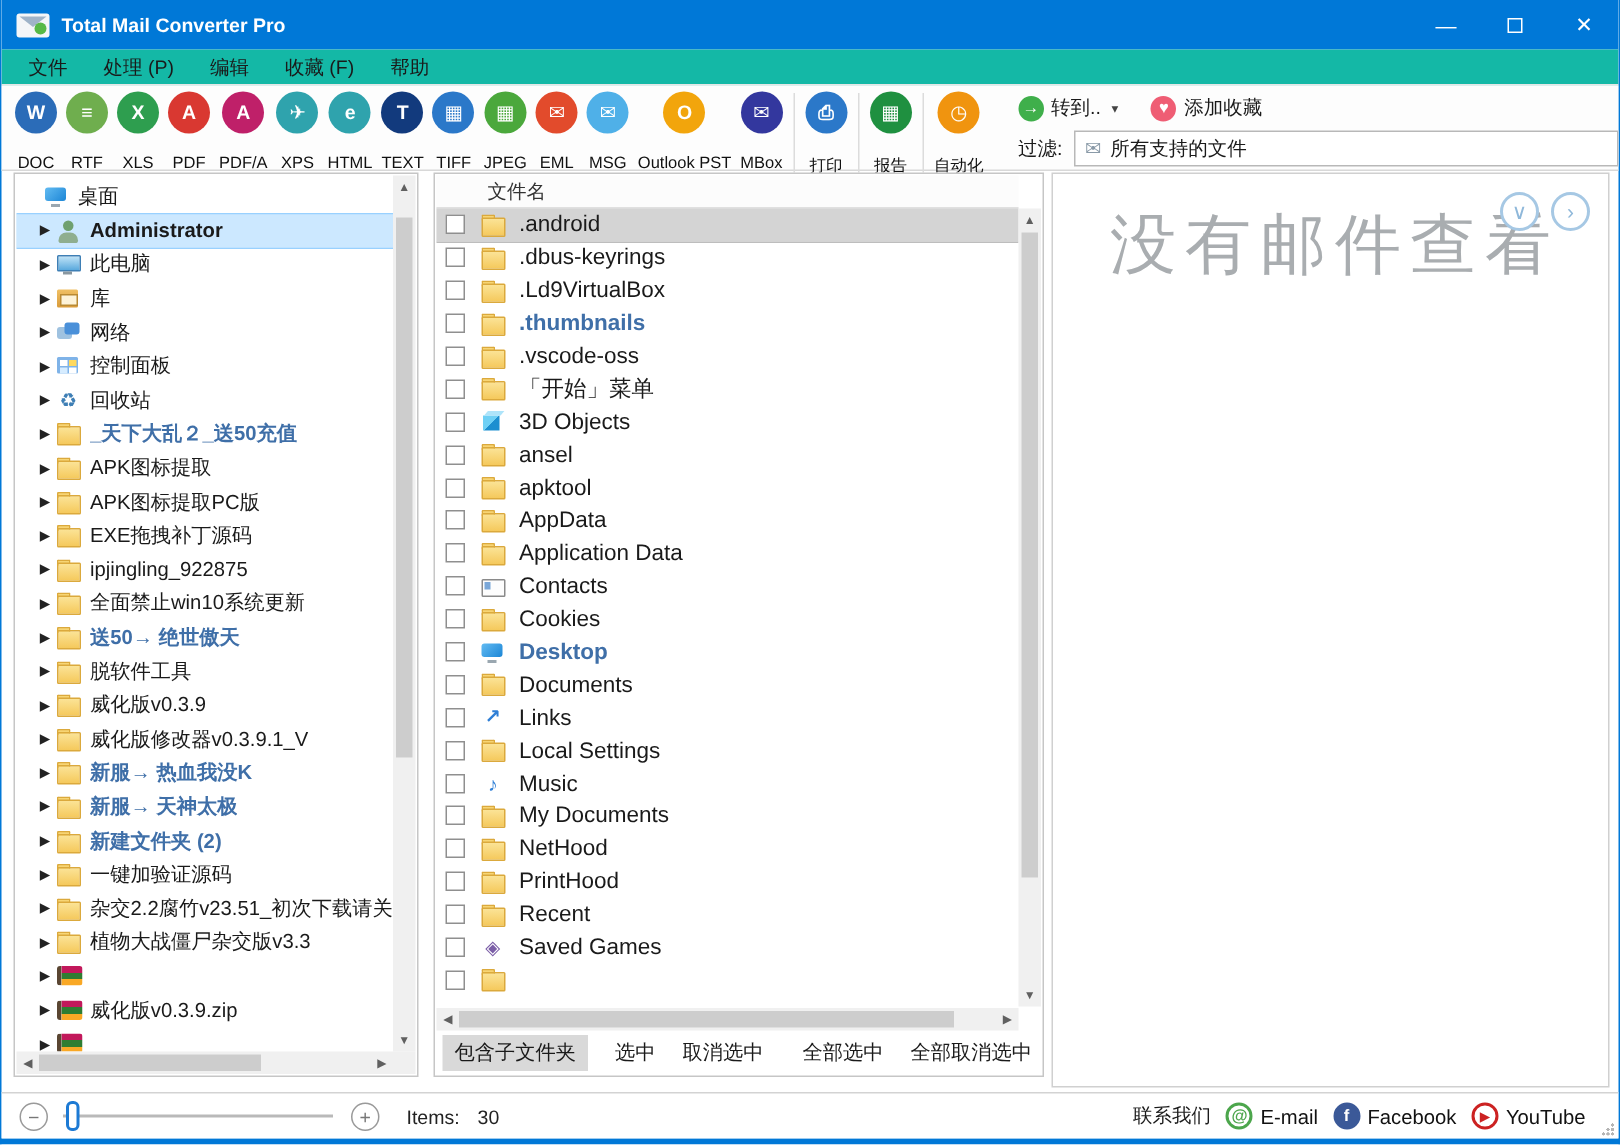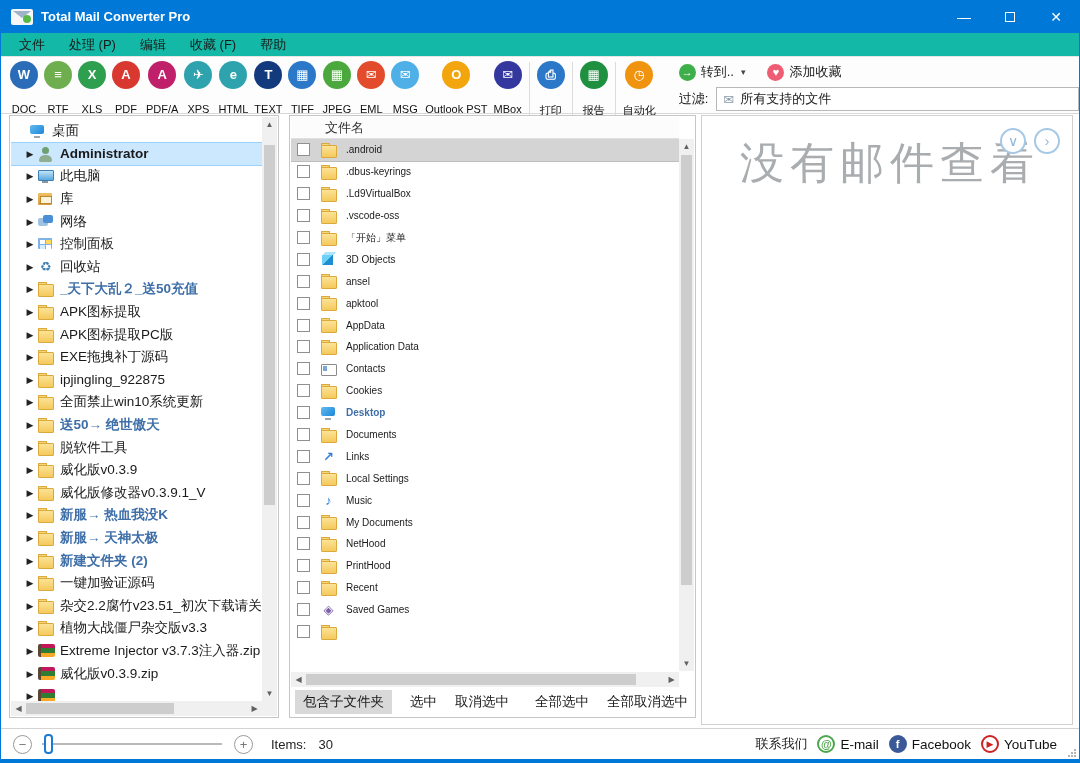--- a/index.html
+++ b/index.html
@@ -87,21 +87,21 @@
   .vthumb { position:absolute; left:2px; width:11px; background:#cdcdcd; }
   .hthumb { height:11px; background:#cdcdcd; }
   .sb-corner { position:absolute; right:1px; bottom:1px; width:15px; height:15px; background:#f0f0f0; }
 
   
   .list-header { position:absolute; left:1px; top:1px; right:16px; height:22px; background:#fcfcfc; border-bottom:1px solid #e0e0e0; display:flex; align-items:center; padding-left:34px; color:#333; }
   .list-body { position:absolute; left:1px; top:23px; right:16px; height:532px; overflow:hidden; }
   .lrow { display:flex; align-items:center; height:21.9px; padding-left:6px; white-space:nowrap; }
   .lrow.sel { background:#d4d4d4; outline:1px solid #bdbdbd; }
   .cb { width:13px; height:13px; background:#fff; border:1px solid #8f8f8f; flex:none; margin-right:10px; }
-  .llabel { margin-left:9px; font-size:10px; }
+  .llabel { margin-left:9px; font-size:15px; }
   .llabel.blue { color:#3f6fa8; font-weight:bold; }
   .list-hsb { position:absolute; left:1px; right:16px; bottom:30px; height:15px; background:#f0f0f0; display:flex; align-items:center; }
   .list-vsb { position:absolute; top:23px; right:1px; bottom:46px; width:15px; background:#f0f0f0; }
   .actionbar { position:absolute; left:1px; right:1px; bottom:1px; height:28px; background:#fff; display:flex; align-items:center; padding-left:4px; gap:2px; }
   .abtn { padding:3px 8px; font-size:13.5px; white-space:nowrap; }
   .abtn.pressed { background:#d9d9d9; }
   .asep { width:1px; height:18px; background:#c9c9c9; margin:0 3px; }
 
   
   .empty-mail { position:absolute; left:38px; top:18px; right:30px; font-family:"Liberation Serif","DejaVu Serif",serif; font-size:44px; color:#a9adb0; letter-spacing:6px; white-space:nowrap; overflow:hidden; }
@@ -366,21 +366,20 @@
           <span class="tlabel">杂交2.2腐竹v23.51_初次下载请关</span>
         </div>
         <div class="trow">
           <span class="exp">▶</span>
           <span class="ico ico-folder"></span>
           <span class="tlabel">植物大战僵尸杂交版v3.3</span>
         </div>
         <div class="trow">
           <span class="exp">▶</span>
           <span class="ico ico-rar"></span>
-          <span class="tlabel">Extreme Injector v3.7.3注入器.zip</span>
         </div>
         <div class="trow">
           <span class="exp">▶</span>
           <span class="ico ico-rar"></span>
           <span class="tlabel">威化版v0.3.9.zip</span>
         </div>
         <div class="trow">
           <span class="exp">▶</span>
           <span class="ico ico-rar"></span>
           <span class="tlabel"></span>
@@ -409,20 +408,25 @@
         </div>
         <div class="lrow">
           <span class="cb"></span>
           <span class="ico ico-folder"></span>
           <span class="llabel">.dbus-keyrings</span>
         </div>
         <div class="lrow">
           <span class="cb"></span>
           <span class="ico ico-folder"></span>
           <span class="llabel">.Ld9VirtualBox</span>
+        </div>
+        <div class="lrow">
+          <span class="cb"></span>
+          <span class="ico ico-folder"></span>
+          <span class="llabel blue">.thumbnails</span>
         </div>
         <div class="lrow">
           <span class="cb"></span>
           <span class="ico ico-folder"></span>
           <span class="llabel">.vscode-oss</span>
         </div>
         <div class="lrow">
           <span class="cb"></span>
           <span class="ico ico-folder"></span>
           <span class="llabel">「开始」菜单</span>

